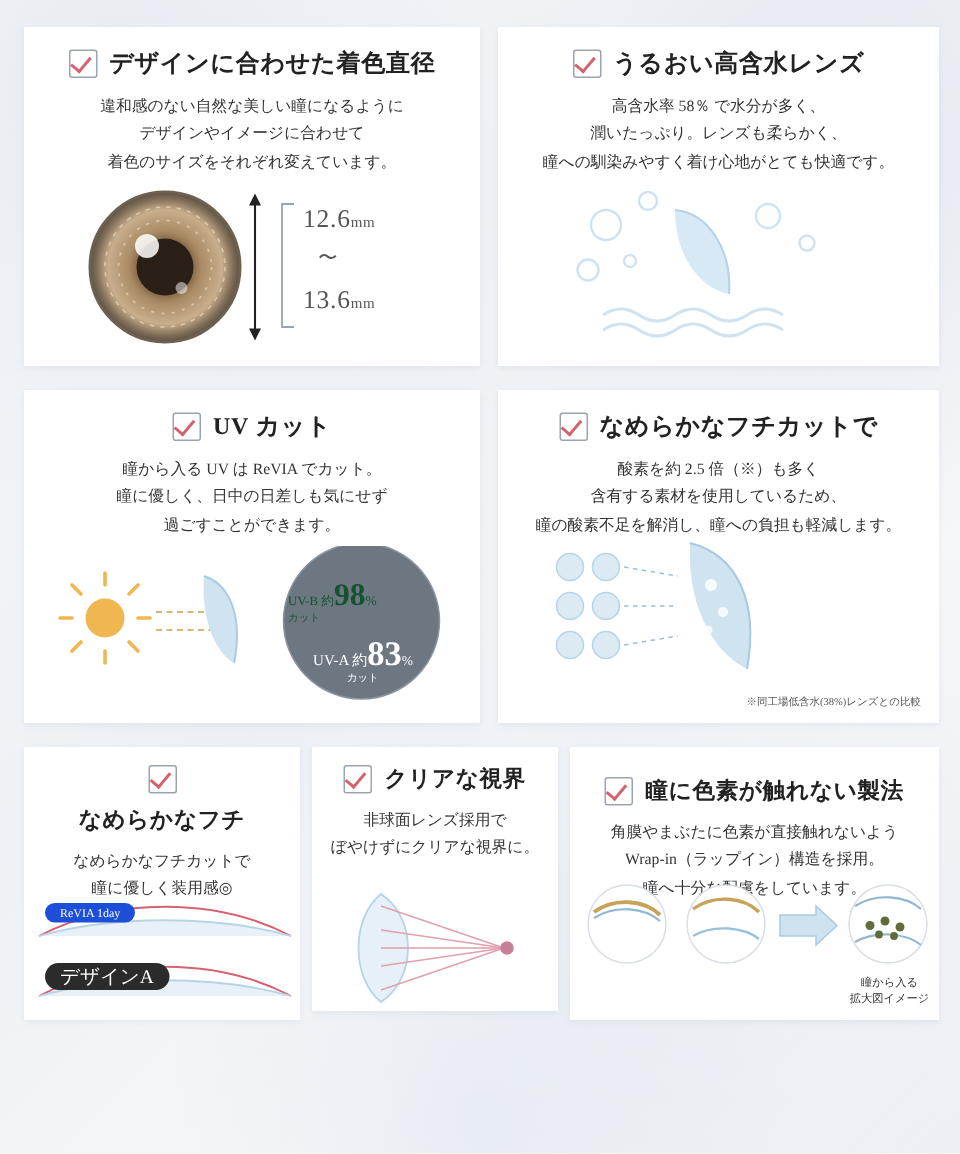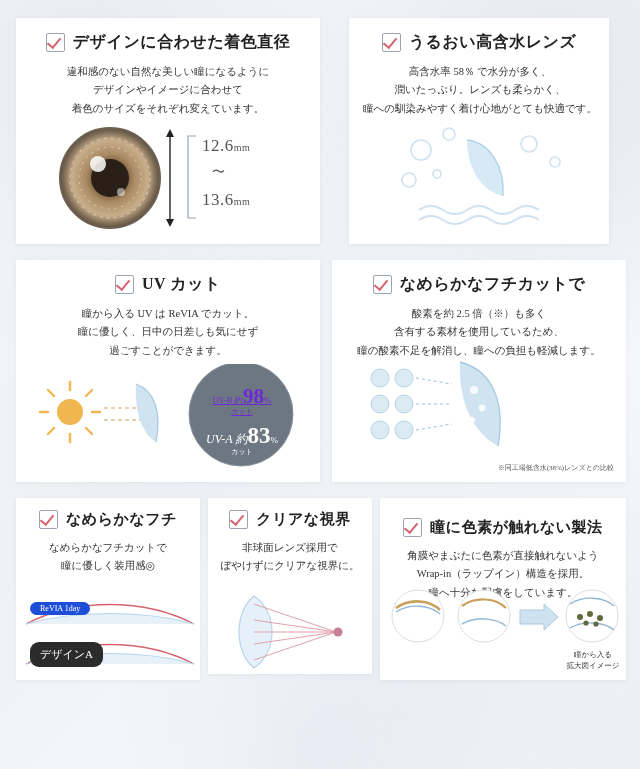--- a/index.html
+++ b/index.html
@@ -129,21 +129,21 @@
 
     <div style="position:absolute; left:186px; top:118px; font-size:17px; color:#555; letter-spacing:0.5px;">
       <span>12.6</span><span style="font-size:10px;">mm</span>
     </div>
     <div style="position:absolute; left:196px; top:145px; font-size:13px; color:#555;">〜</div>
     <div style="position:absolute; left:186px; top:172px; font-size:17px; color:#555; letter-spacing:0.5px;">
       <span>13.6</span><span style="font-size:10px;">mm</span>
     </div>
   </div>
 
-  <div class="card" style="left:349px; top:18px; width:260px; height:226px;">
+  <div class="card" style="left:332px; top:18px; width:294px; height:226px;">
     <div class="card-head">
       <span class="chk"></span>
       <span class="title">うるおい高含水レンズ</span>
     </div>
     <div class="desc" style="white-space:pre-line; width:262px;"><span>高含水率 58％ で水分が多く、
 潤いたっぷり。レンズも柔らかく、
 瞳への馴染みやすく着け心地がとても快適です。</span></div>
 
     <svg width="240" height="110" viewBox="0 0 240 110" style="position:absolute; left:30px; top:104px;">
       <g fill="none" stroke="#cfe2f0" stroke-width="1.6">
@@ -189,26 +189,26 @@
       <g stroke="#c9a04f" stroke-width="1" stroke-dasharray="4 3">
         <line x1="88" y1="44" x2="126" y2="44"></line>
         <line x1="88" y1="56" x2="126" y2="56"></line>
       </g>
       <path d="M120 20 C138 26 146 48 140 78 C126 70 118 46 120 20 Z" fill="#cfe3f1"></path>
       <path d="M120 20 C138 26 146 48 140 78" fill="none" stroke="#a9cbe3" stroke-width="1.3"></path>
       <circle cx="225" cy="50" r="52" fill="#6d7782"></circle>
       <circle cx="225" cy="50" r="52" fill="none" stroke="#8b949e" stroke-width="1"></circle>
     </svg>
 
-    <div style="position:absolute; left:176px; top:124px; width:100px; text-align:center; color:#6d28d9;text-decoration:underline;">
+    <div style="position:absolute; left:176px; top:124px; width:100px; text-align:left; color:#14532d;">
       <span style="font-size:8.5px;">UV-B 約</span><span style="font-size:21px; font-weight:700;">98</span><span style="font-size:9px;">%</span>
       <div style="font-size:7px; margin-top:-2px;">カット</div>
     </div>
     <div style="position:absolute; left:176px; top:163px; width:100px; text-align:center; color:#fff;">
-      <span style="font-size:12px;font-style:italic;">UV-A 約</span><span style="font-size:23px; font-weight:700;font-family:Liberation Serif, serif;">83</span><span style="font-size:9px;">%</span>
+      <span style="font-size:10px;">UV-A 約</span><span style="font-size:23px; font-weight:700;font-family:Liberation Serif, serif;">83</span><span style="font-size:9px;">%</span>
       <div style="font-size:7px; margin-top:-2px;">カット</div>
     </div>
   </div>
 
   <div class="card" style="left:332px; top:260px; width:294px; height:222px;">
     <div class="card-head">
       <span class="chk"></span>
       <span class="title">なめらかなフチカットで</span>
     </div>
     <div class="desc" style="white-space:pre-line; width:276px;"><span>酸素を約 2.5 倍（※）も多く
@@ -235,36 +235,36 @@
         <circle cx="118" cy="34" r="4"></circle>
           <circle cx="126" cy="52" r="3.4"></circle>
           <circle cx="116" cy="64" r="3"></circle>
       </g>
     </svg>
 
     <div class="note" style="right:12px; bottom:9px;">※同工場低含水(38%)レンズとの比較</div>
   </div>
 
   <div class="card" style="left:16px; top:498px; width:184px; height:182px;">
-    <div class="card-head" style="padding-top:12px;">
+    <div class="card-head" style="padding-top:12px;flex-direction:column;">
       <span class="chk"></span>
       <span class="title sm">なめらかなフチ</span>
     </div>
     <div class="desc" style="white-space:pre-line; width:168px;"><span>なめらかなフチカットで
 瞳に優しく装用感◎</span></div>
 
     <svg width="184" height="86" viewBox="0 0 184 86" style="position:absolute; left:0; top:92px;">
       <path d="M10 34 C60 8 128 8 178 34" fill="none" stroke="#d6626f" stroke-width="1.3"></path>
       <path d="M10 34 C60 20 128 20 178 34" fill="#e8f1f8" stroke="#b6d4e8" stroke-width="1.2"></path>
       <path d="M10 74 C60 48 128 48 178 74" fill="none" stroke="#d6626f" stroke-width="1.3"></path>
       <path d="M10 74 C60 60 128 60 178 74" fill="#e8f1f8" stroke="#b6d4e8" stroke-width="1.2"></path>
     </svg>
 
     <div style="position:absolute; left:14px; top:104px; background:#1d4ed8; color:#fff; font-size:8px; padding:2px 10px; border-radius:9px;"><span>ReVIA 1day</span></div>
-    <div style="position:absolute; left:14px; top:144px; background:#2b2b2b; color:#fff; font-size:11px; padding:5px 10px; border-radius:9px;"><span>デザインA</span></div>
+    <div style="position:absolute; left:14px; top:144px; background:#2b2b2b; color:#fff; font-size:13px; padding:0 10px; border-radius:9px;"><span>デザインA</span></div>
   </div>
 
   <div class="card" style="left:208px; top:498px; width:164px; height:176px;">
     <div class="card-head" style="padding-top:12px;">
       <span class="chk"></span>
       <span class="title sm">クリアな視界</span>
     </div>
     <div class="desc" style="white-space:pre-line; width:150px;"><span>非球面レンズ採用で
 ぼやけずにクリアな視界に。</span></div>
 

